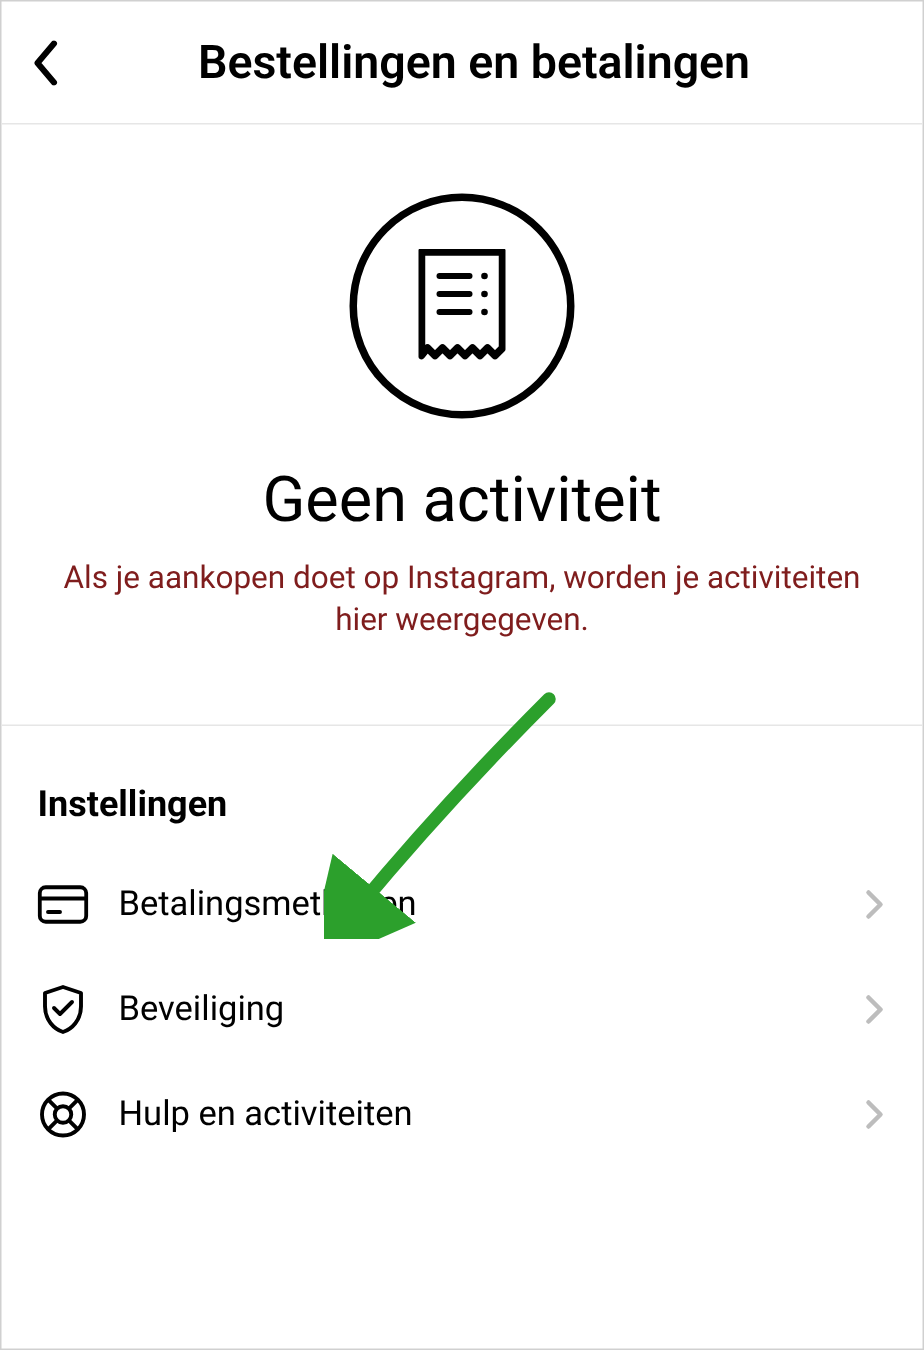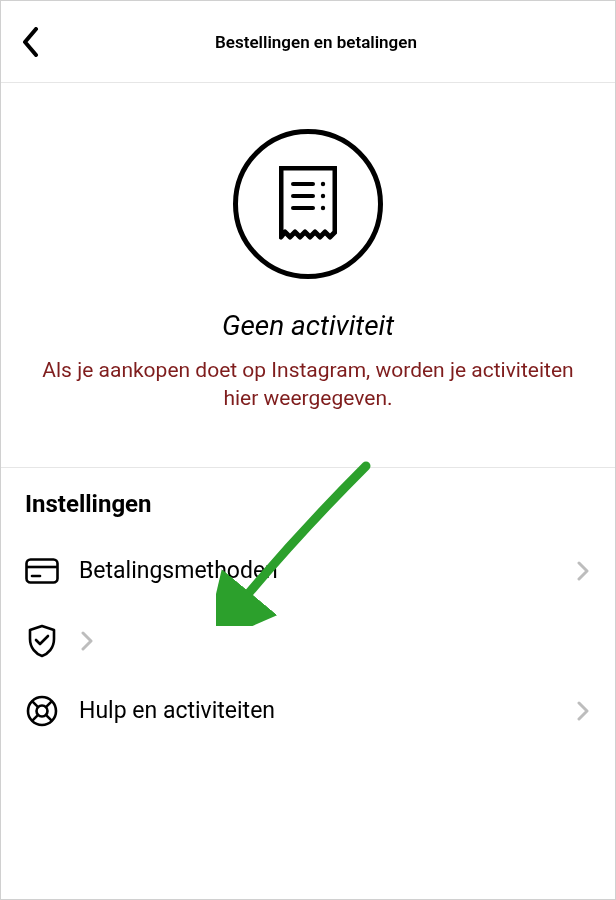--- a/index.html
+++ b/index.html
@@ -31,21 +31,21 @@
       width: 28px;
       height: 28px;
       display: flex;
       align-items: center;
       justify-content: center;
       cursor: pointer;
     }
     .header-title {
       flex: 1;
       text-align: center;
-      font-size: 17px;
+      font-size: 31px;
       font-weight: 600;
       color: #000;
       padding-left: 16px;
     }
     .empty-section {
       padding-top: 46px;
       padding-bottom: 54px;
       text-align: center;
       border-bottom: 1px solid #e6e6e6;
     }
@@ -53,40 +53,40 @@
       width: 150px;
       height: 150px;
       border: 5px solid #000;
       border-radius: 50%;
       margin: 0 auto 30px auto;
       display: flex;
       align-items: center;
       justify-content: center;
     }
     .empty-title {
-      font-size: 28px;
+      font-size: 42px;
       font-weight: 400;
       color: #000;
       margin-bottom: 14px;
-      font-style: italic;
     }
     .empty-desc {
       font-size: 21px;
       color: #7f1d1d;
       line-height: 1.35;
       padding: 0 40px;
     }
     .section {
       padding-top: 22px;
     }
     .section-title {
       font-size: 24px;
       font-weight: 700;
       color: #000;
       padding: 0 24px 18px 24px;
+      margin-top: 16px;
     }
     .list-item {
       display: flex;
       align-items: center;
       padding: 18px 24px;
       cursor: pointer;
     }
     .item-icon {
       width: 34px;
       height: 34px;
@@ -161,20 +161,21 @@
   </div>
 
 
   <div class="list-item">
     <span class="item-icon">
       <svg width="30" height="34" viewBox="0 0 30 34" fill="none">
         <path d="M15 2 L27 6 V15 C27 24 21 30 15 32 C9 30 3 24 3 15 V6 Z" stroke="#000" stroke-width="2.6" stroke-linejoin="round" fill="none"></path>
         <path d="M9 16 L13 20 L21 12" stroke="#000" stroke-width="2.6" stroke-linecap="round" stroke-linejoin="round" fill="none"></path>
       </svg>
     </span>
+    <span class="item-label">Beveiliging</span>
     <span class="chevron">
       <svg width="12" height="20" viewBox="0 0 12 20" fill="none">
         <path d="M2 2 L10 10 L2 18" stroke="#bdbdbd" stroke-width="3" stroke-linecap="round" stroke-linejoin="round"></path>
       </svg>
     </span>
   </div>
 
   <div class="list-item">
     <span class="item-icon">
       <svg width="32" height="32" viewBox="0 0 32 32" fill="none">

